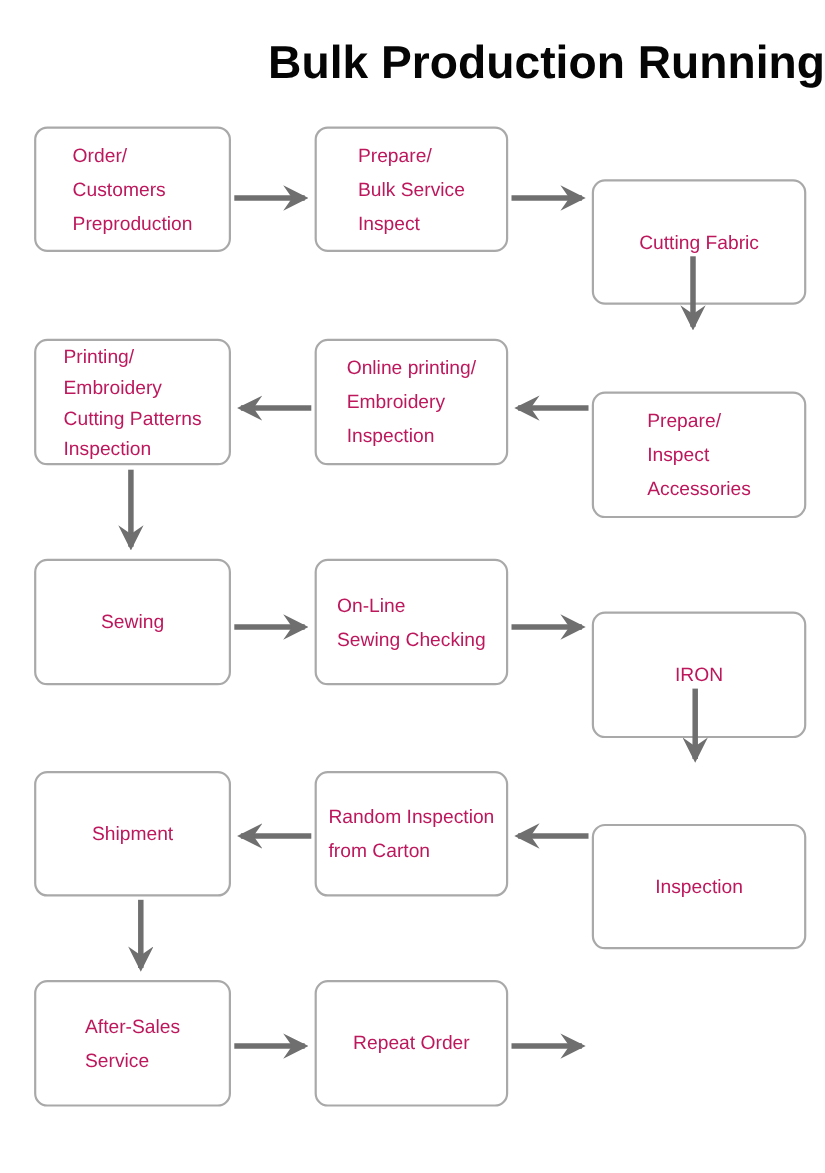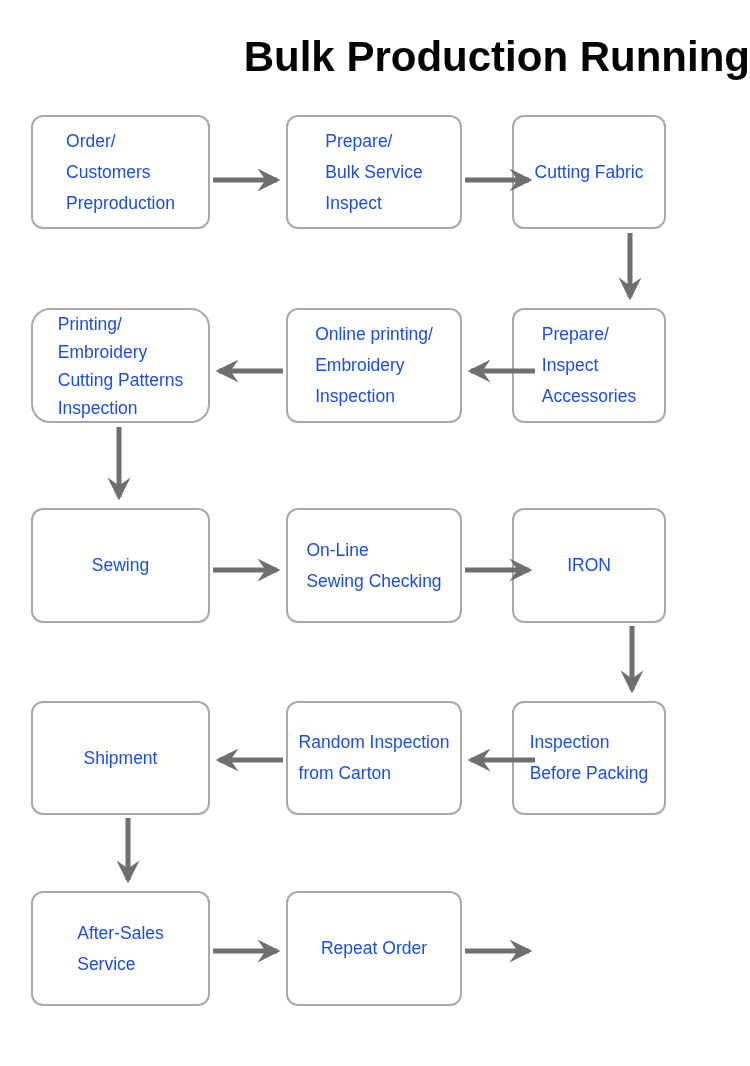--- a/index.html
+++ b/index.html
@@ -27,31 +27,31 @@
   }
 
   .node {
     position: absolute;
     background: #ffffff;
     border: 2px solid #a9a9a9;
     border-radius: 12px;
     display: flex;
     align-items: center;
     justify-content: center;
-    color: #1d4ed8;
+    color: #be185d;
     font-size: 17.5px;
     line-height: 31px;
   }
   .node .lines { text-align: left; }
-  .node.tight { line-height: 28px; border-radius: 19px; }
+  .node.tight { line-height: 28px; }
 
   
   .c1 { left: 31px;  width: 179px; }
   .c2 { left: 286px; width: 176px; }
-  .c3 { left: 512px; width: 154px; }
+  .c3 { left: 538px; width: 195px; margin-top: 48px; }
 
   
   .r1 { top: 115px; height: 114px; }
   .r2 { top: 308px; height: 115px; }
   .r3 { top: 508px; height: 115px; }
   .r4 { top: 701px; height: 114px; }
   .r5 { top: 891px; height: 115px; }
 
   .arrows {
     position: absolute;
@@ -133,21 +133,20 @@
   </div>
   <div class="node c2 r4">
     <div class="lines">
       <div>Random Inspection</div>
       <div>from Carton</div>
     </div>
   </div>
   <div class="node c3 r4">
     <div class="lines">
       <div>Inspection</div>
-      <div>Before Packing</div>
     </div>
   </div>
 
   <div class="node c1 r5">
     <div class="lines">
       <div>After-Sales</div>
       <div>Service</div>
     </div>
   </div>
   <div class="node c2 r5">

